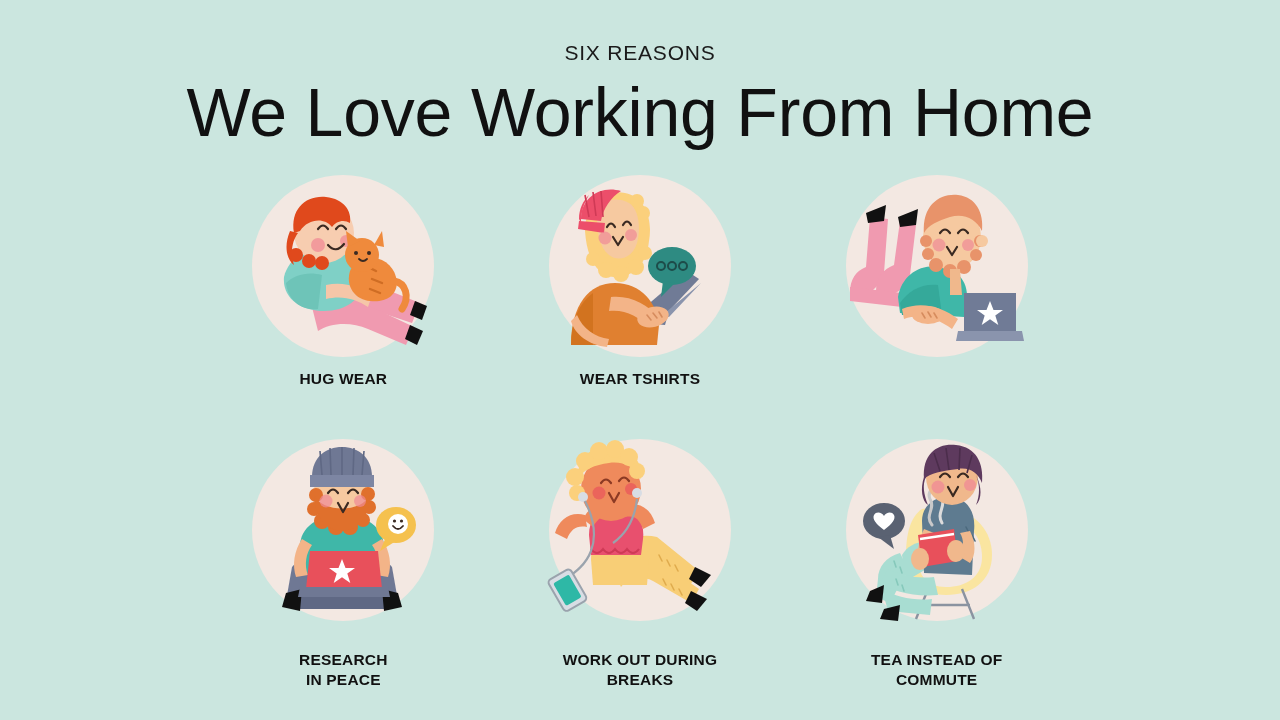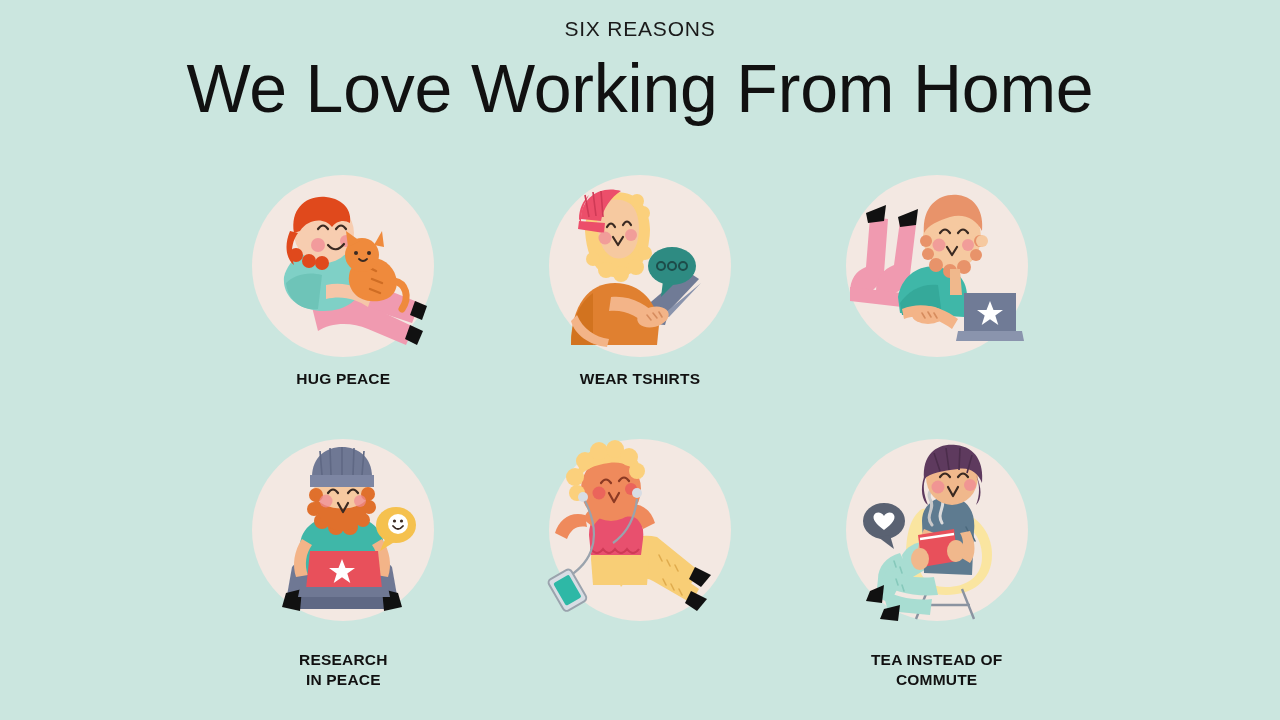--- a/index.html
+++ b/index.html
@@ -13,21 +13,21 @@
     font-family:"Liberation Sans", sans-serif;
     color:#111;
     position:relative;
   }
 
   
   .header {
     position:absolute;
     top:0; left:0; right:0;
     text-align:center;
-    padding-top:18px;
+    padding-top:42px;
   }
   .eyebrow {
     font-size:21px;
     letter-spacing:0.8px;
     font-weight:400;
     color:#1a1a1a;
     line-height:1;
   }
   .title {
     font-size:68px;
@@ -123,21 +123,21 @@
           <path d="M96 72 L94 56 L108 66 Z" fill="#ef8a3c"></path>
           <path d="M122 70 L130 56 L132 72 Z" fill="#ef8a3c"></path>
           <circle cx="104" cy="78" r="2" fill="#3a2a22"></circle>
           <circle cx="117" cy="78" r="2" fill="#3a2a22"></circle>
           <path d="M107 84 q4 4 8 0" stroke="#3a2a22" stroke-width="1.8" fill="none" stroke-linecap="round"></path>
 
           <path d="M142 106 C154 108 158 122 150 134" stroke="#ef8a3c" stroke-width="7" fill="none" stroke-linecap="round"></path>
         </g>
       </svg>
     </div>
-    <div class="caption">HUG PEACE</div>
+    <div class="caption">HUG WEAR</div>
   </div>
 
   <div class="cell">
     <div class="disc">
       <svg viewBox="0 0 182 182">
         <g>
 
           <path d="M96 132 L138 96 L150 104 L116 140 Z" fill="#707b96"></path>
           <path d="M88 140 L120 142 L152 108 L116 138 Z" fill="#8a94ad"></path>
           <path d="M84 140 L118 143 L116 150 L82 147 Z" fill="#707b96"></path>
@@ -336,20 +336,22 @@
           <path d="M36 62 C44 78 48 96 42 112 C36 128 22 136 14 142" stroke="#9aa3ad" stroke-width="2.2" fill="none"></path>
           <path d="M88 60 C86 78 78 94 64 104" stroke="#9aa3ad" stroke-width="2.2" fill="none"></path>
 
           <g transform="rotate(-30 20 148)">
             <rect x="4" y="132" rx="4" ry="4" width="26" height="36" fill="#d8dde4" stroke="#9aa3ad" stroke-width="2"></rect>
             <rect x="8" y="137" rx="2" ry="2" width="18" height="26" fill="#2eb8a6"></rect>
           </g>
         </g>
       </svg>
     </div>
+    <div class="caption">WORK OUT DURING
+BREAKS</div>
   </div>
 
   <div class="cell row2">
     <div class="disc">
       <svg viewBox="0 0 182 182">
         <g>
 
           <path d="M76 70 C120 62 146 86 146 116 C146 142 126 156 100 156 C74 156 60 140 60 116 C60 96 64 78 76 70 Z" fill="#fae5a0"></path>
           <path d="M86 82 C118 76 136 94 136 118 C136 138 120 148 100 148 C80 148 72 136 72 118 C72 102 76 88 86 82 Z" fill="#f3e8e2"></path>
 

